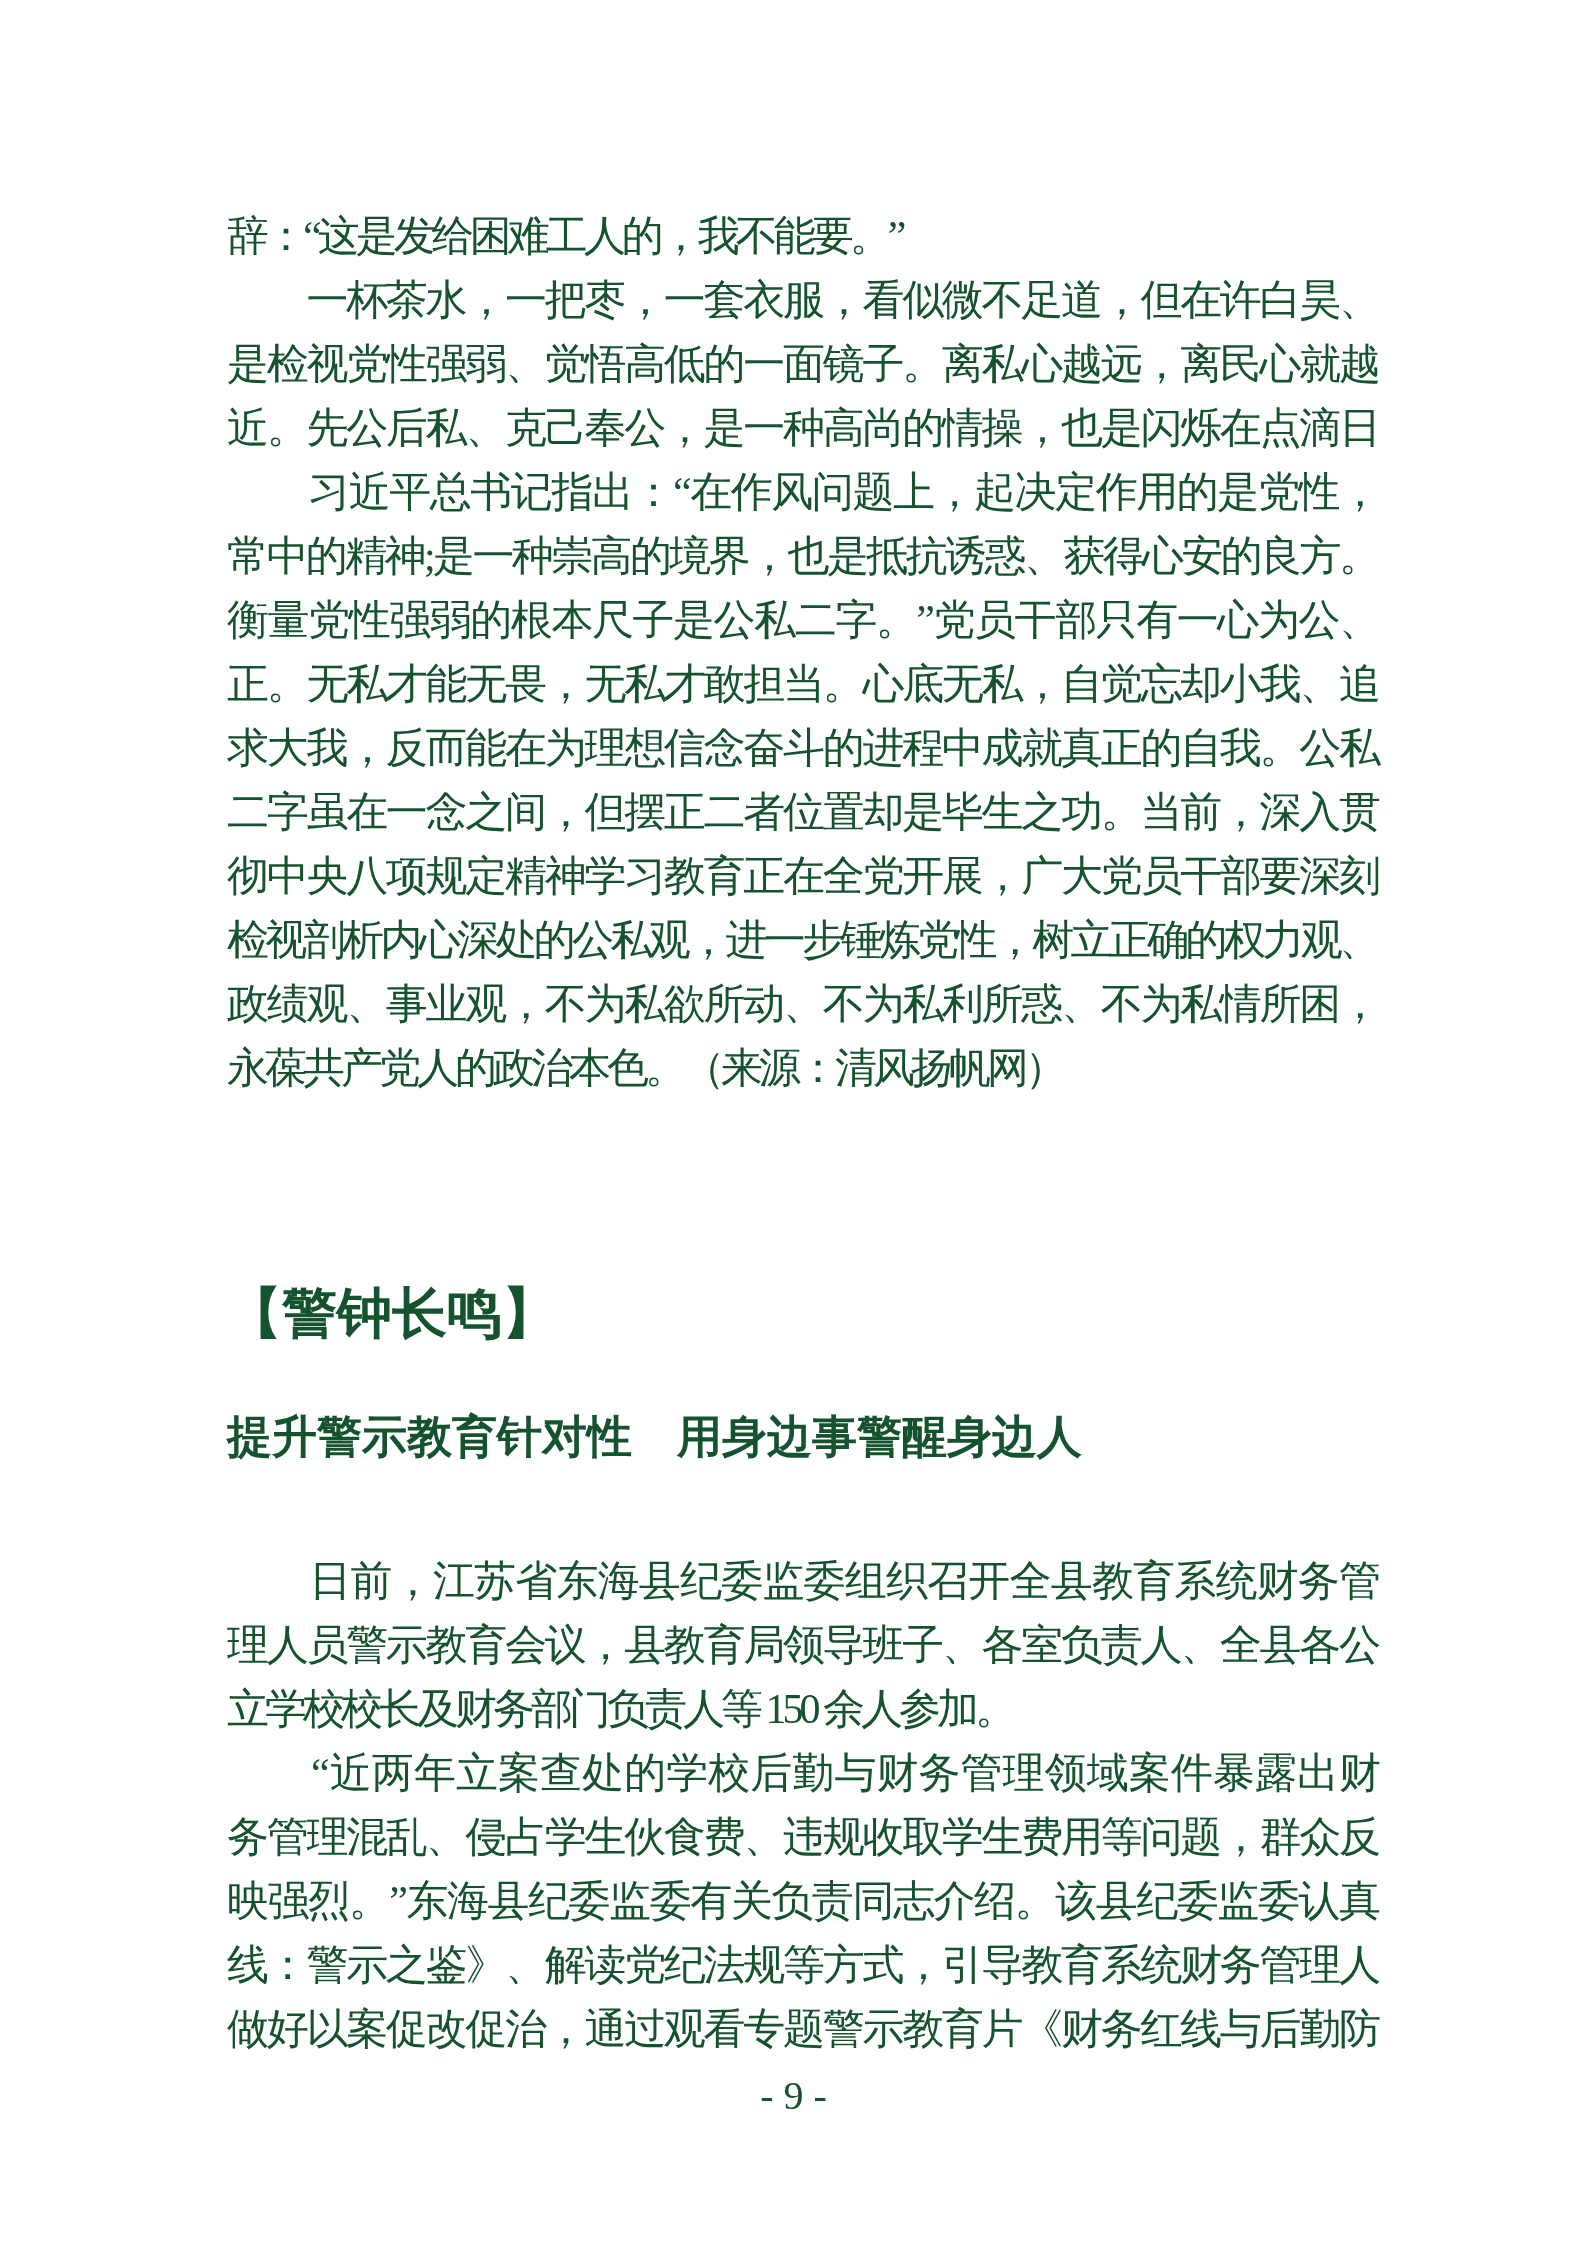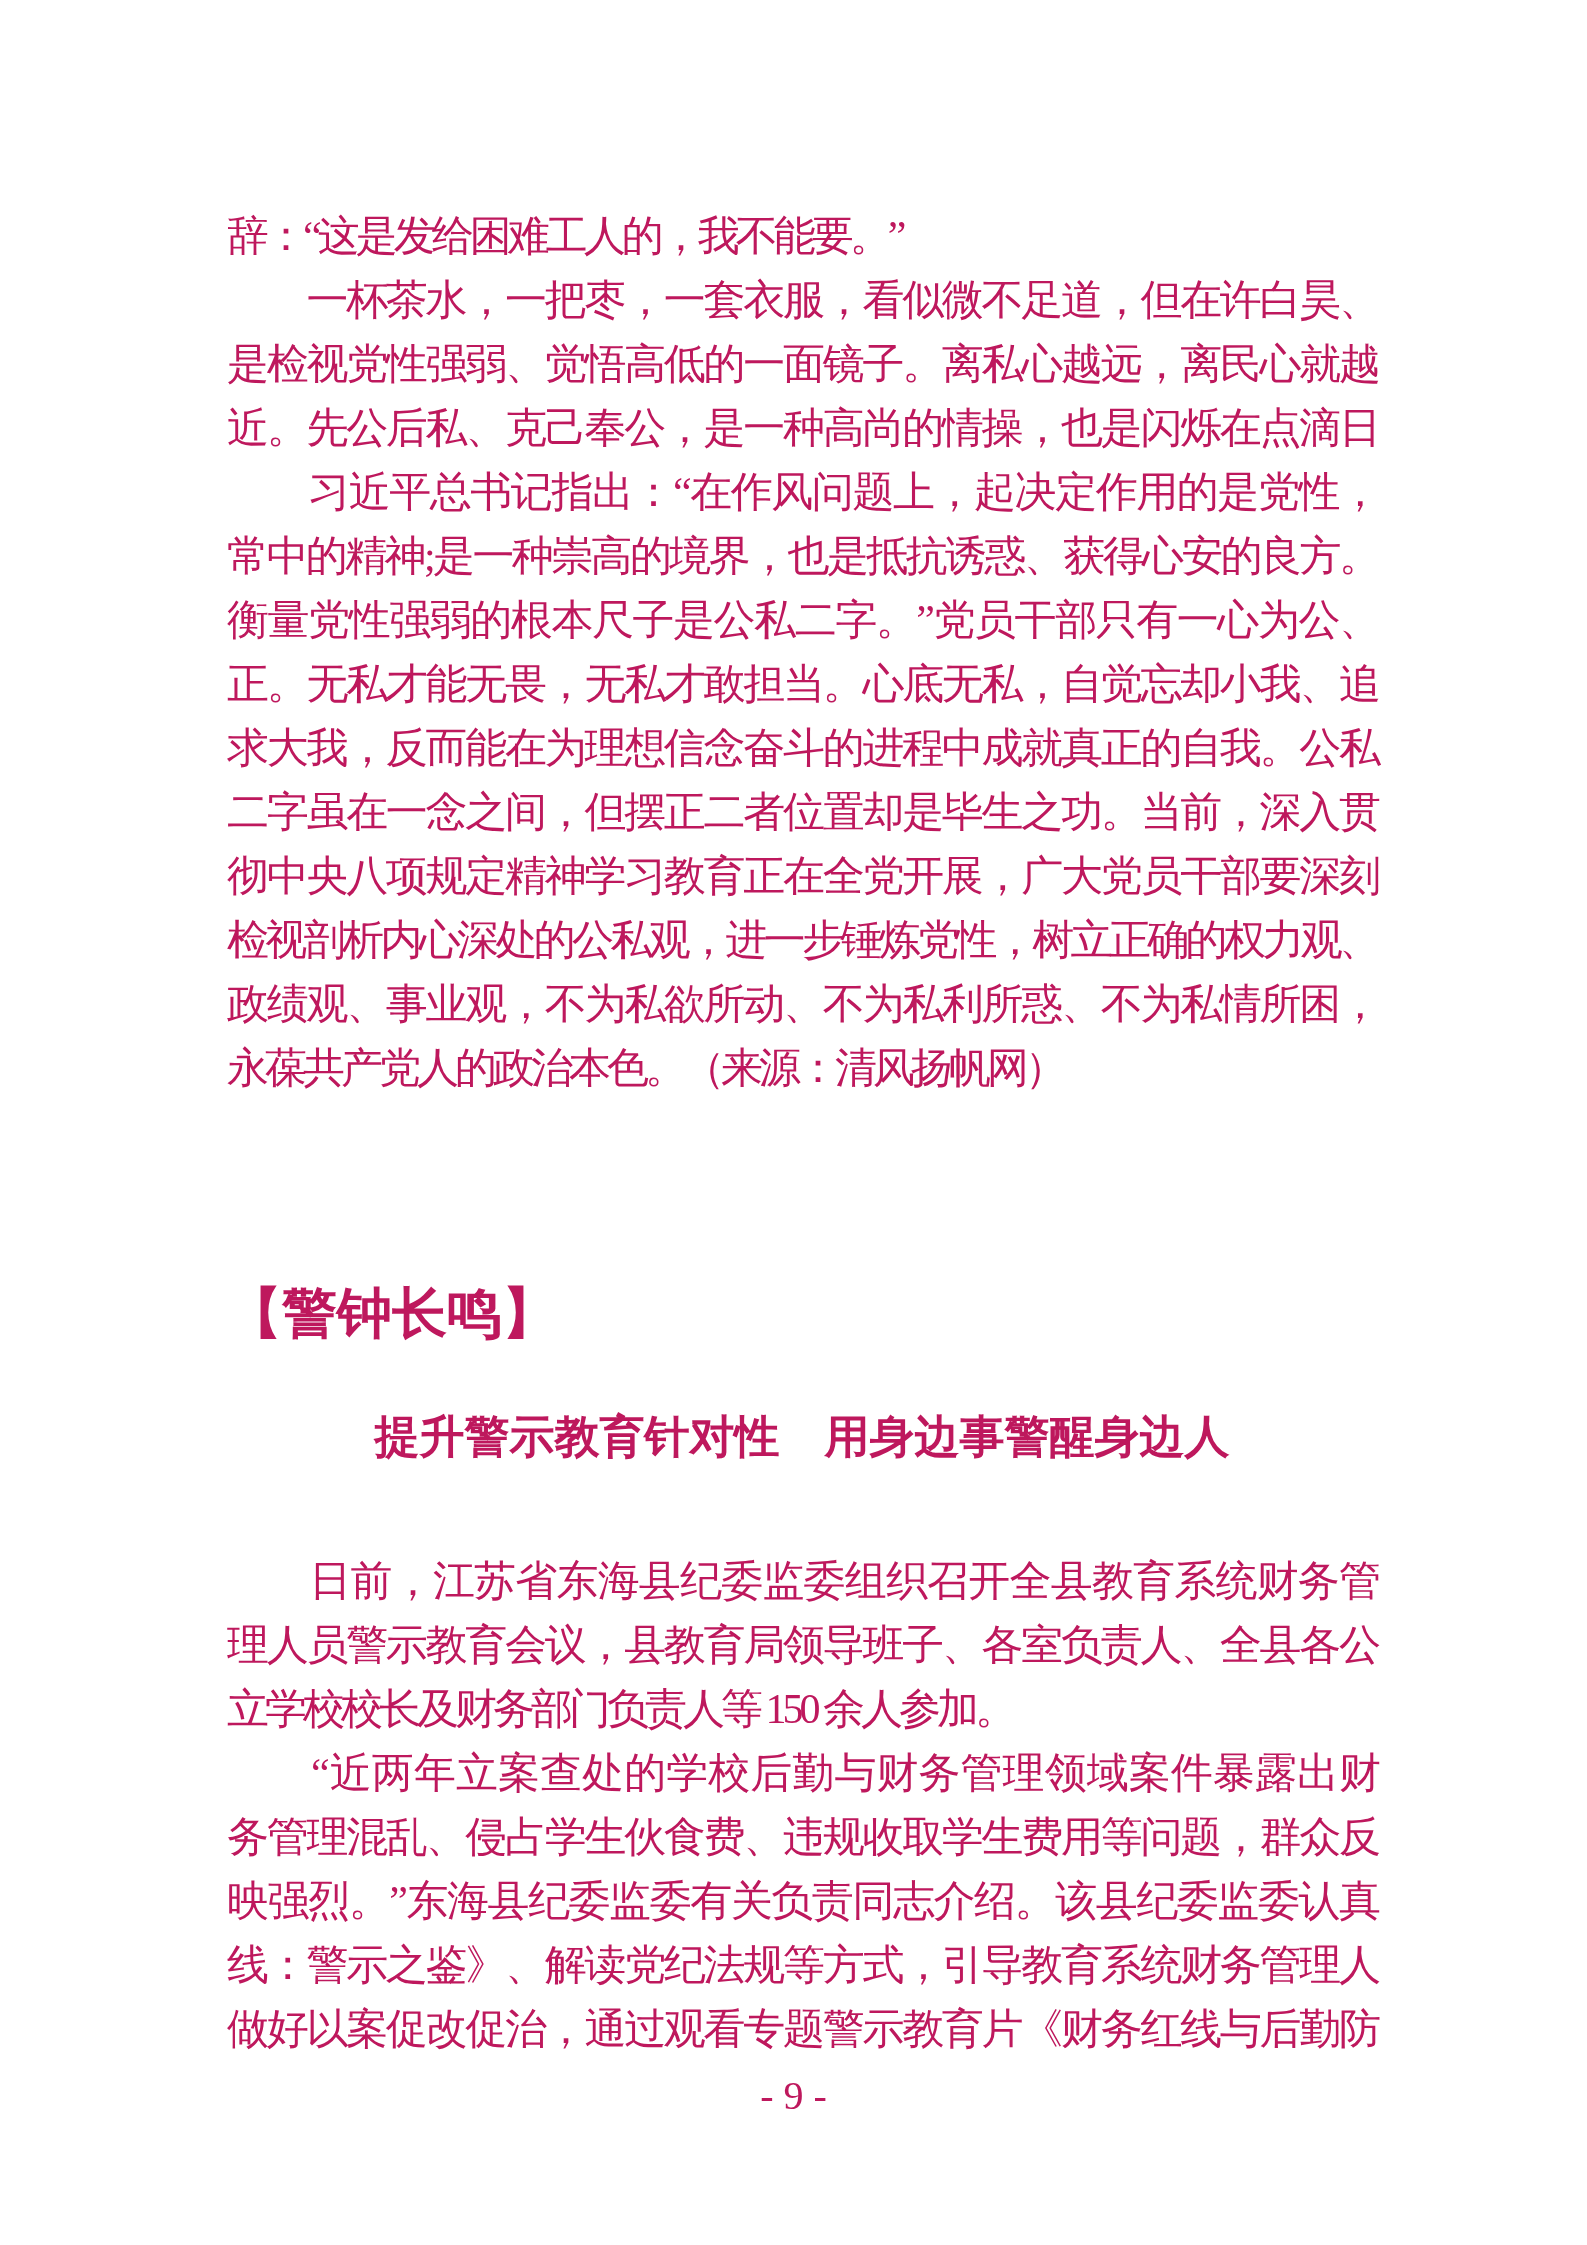--- a/index.html
+++ b/index.html
@@ -5,21 +5,21 @@
   html, body {
     margin: 0;
     padding: 0;
     background: #ffffff;
   }
   .page {
     position: relative;
     width: 1587px;
     height: 2245px;
     background: #ffffff;
-    color: #be185d;
+    color: #14532d;
     font-family: "Liberation Serif", "DejaVu Serif", serif;
     overflow: hidden;
   }
   .block {
     position: absolute;
     left: 227px;
     width: 1150px;
   }
   .ln {
     font-size: 42px;
@@ -43,21 +43,21 @@
     letter-spacing: 0;
   }
   .article-title {
     position: absolute;
     left: 227px;
     top: 1405px;
     width: 1150px;
     font-size: 45px;
     font-weight: bold;
     line-height: 64px;
-    text-align: center;
+    text-align: left;
     letter-spacing: 0;
   }
   .page-number {
     position: absolute;
     left: 0;
     top: 2072px;
     width: 1587px;
     text-align: center;
     font-size: 40px;
     line-height: 48px;

